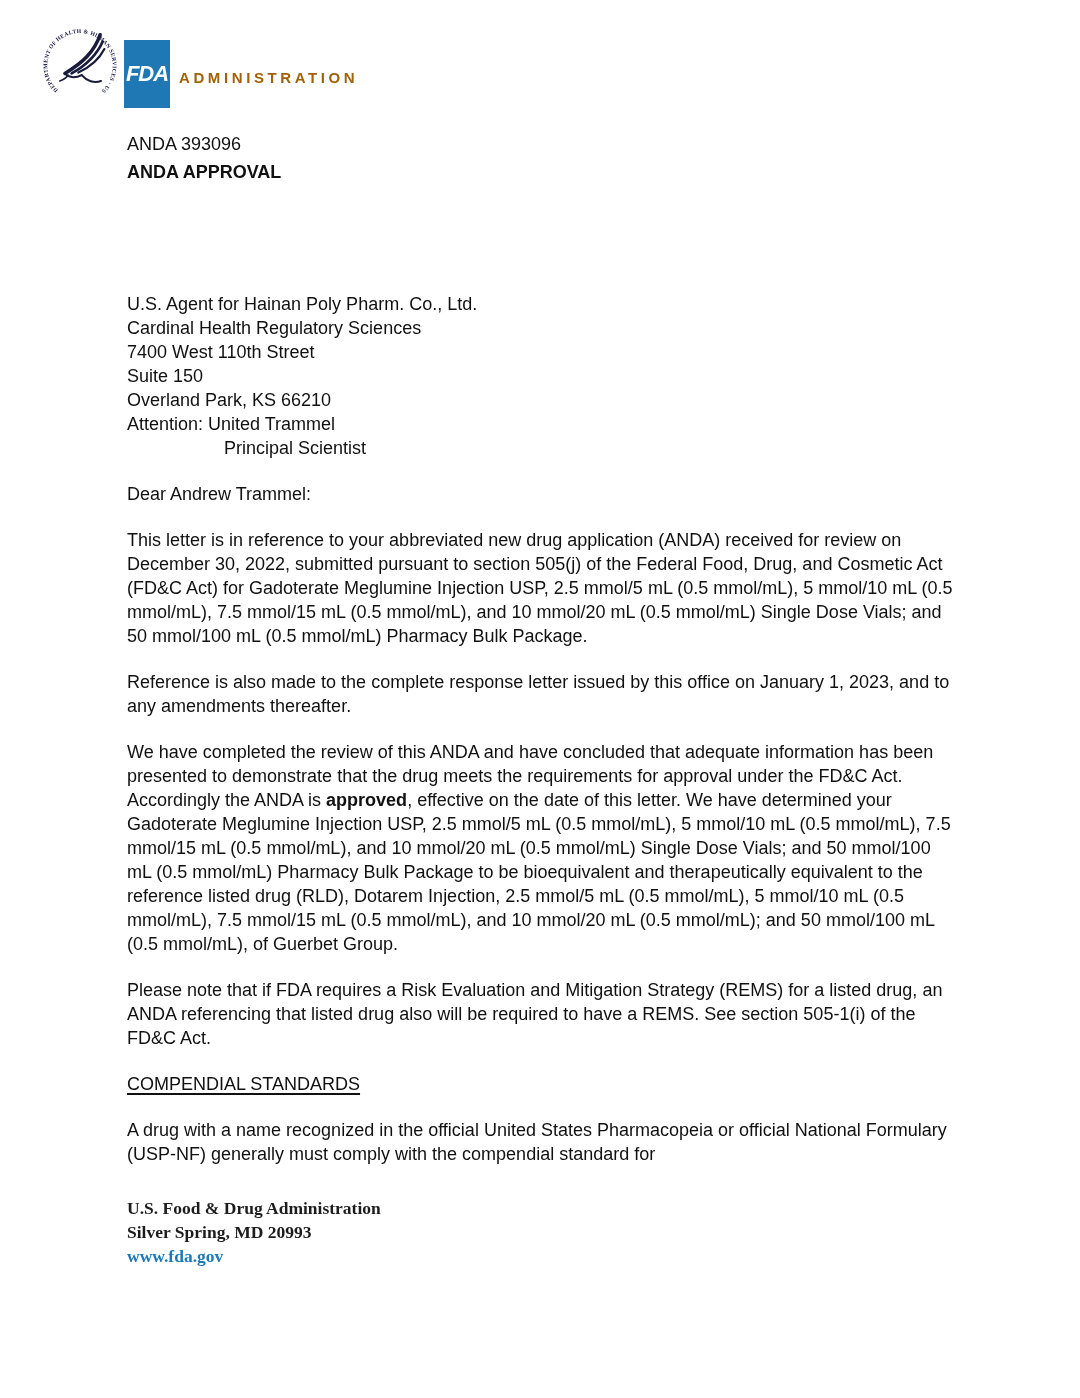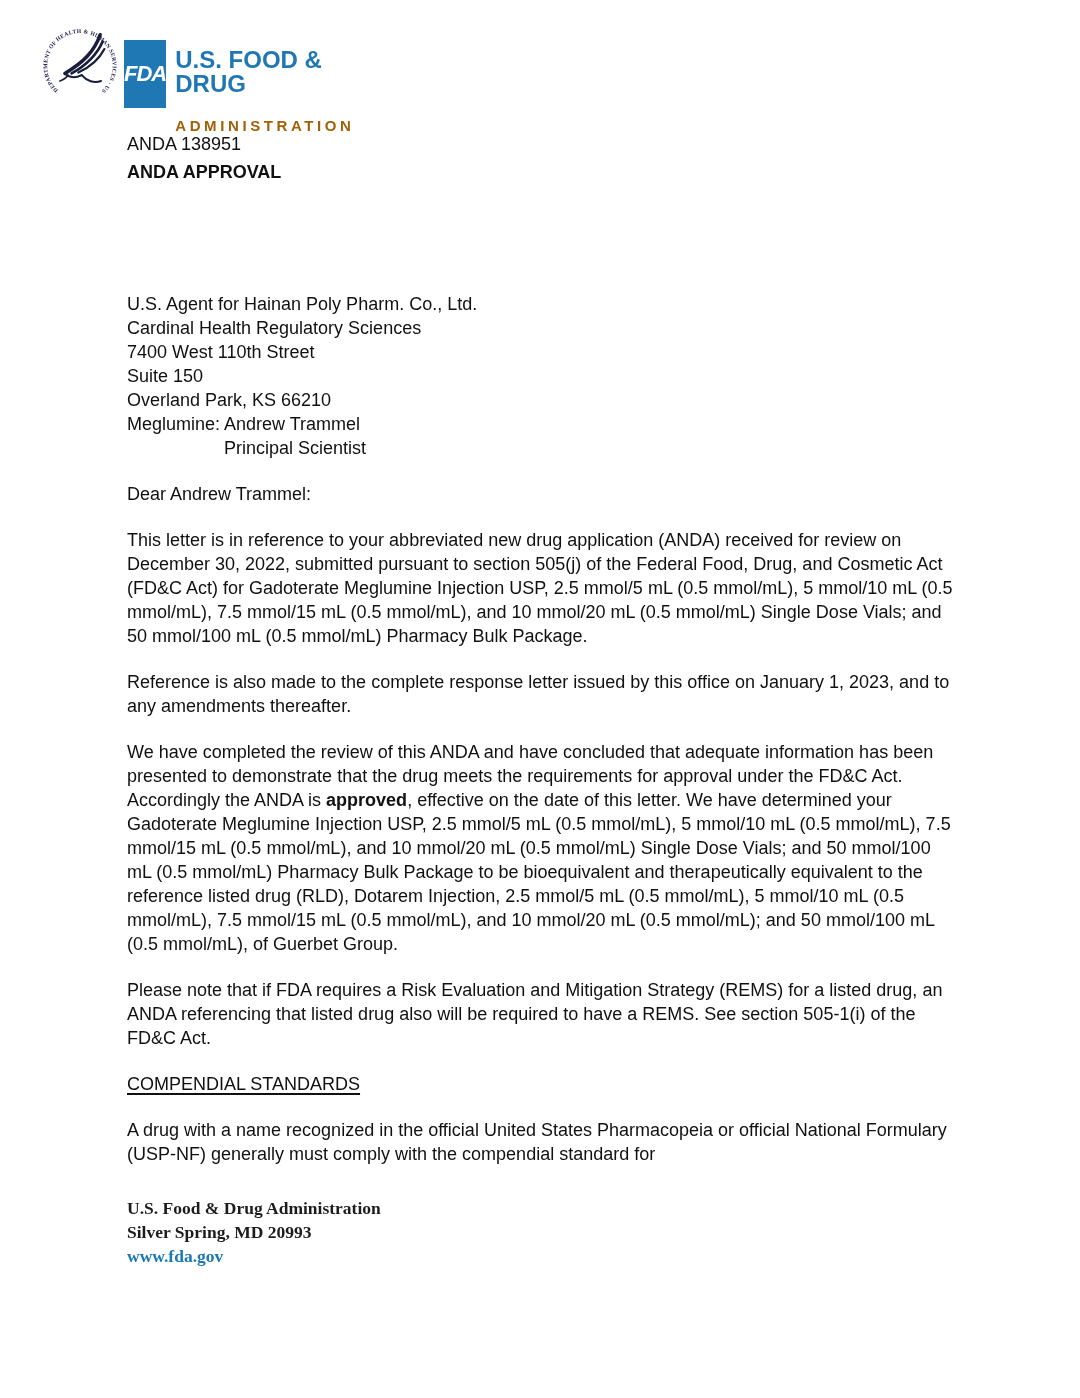--- a/index.html
+++ b/index.html
@@ -93,39 +93,38 @@
           <path d="M79,31 C73,43 63,52 48,59" stroke-width="2.6"></path>
           <path d="M32,60 C36,65 44,66 52,62" stroke-width="2.4"></path>
           <path d="M52,62 C58,69 67,72 75,69" stroke-width="2.4"></path>
           <path d="M36,62 C33,66 30,68 26,69" stroke-width="2.0"></path>
         </g>
       </svg>
     </div>
     <div class="fda-lockup">
       <div class="fda-square">FDA</div>
       <div class="fda-words">
-        <div class="fda-name1">U.S. FOOD &amp; DRUG</div>
         <div class="fda-name2">ADMINISTRATION</div>
       </div>
     </div>
   </div>
 
   <div class="letter-body">
 
-    <div class="anda-number">ANDA 138951</div>
+    <div class="anda-number">ANDA 393096</div>
 
     <div class="approval-title">ANDA APPROVAL</div>
 
     <div class="address-block">
       <div class="address-line">U.S. Agent for Hainan Poly Pharm. Co., Ltd.</div>
       <div class="address-line">Cardinal Health Regulatory Sciences</div>
       <div class="address-line">7400 West 110th Street</div>
       <div class="address-line">Suite 150</div>
       <div class="address-line">Overland Park, KS 66210</div>
-      <div class="address-line">Meglumine: Andrew Trammel</div>
+      <div class="address-line">Attention: United Trammel</div>
       <div class="address-line attention-title">Principal Scientist</div>
     </div>
 
     <div class="salutation">Dear Andrew Trammel:</div>
 
     <p class="para">This letter is in reference to your abbreviated new drug application (ANDA) received for review on December 30, 2022, submitted pursuant to section 505(j) of the Federal Food, Drug, and Cosmetic Act (FD&amp;C Act) for Gadoterate Meglumine Injection USP, 2.5 mmol/5 mL (0.5 mmol/mL), 5 mmol/10 mL (0.5 mmol/mL), 7.5 mmol/15 mL (0.5 mmol/mL), and 10 mmol/20 mL (0.5 mmol/mL) Single Dose Vials; and 50 mmol/100 mL (0.5 mmol/mL) Pharmacy Bulk Package.</p>
 
     <p class="para">Reference is also made to the complete response letter issued by this office on January 1, 2023, and to any amendments thereafter.</p>
 
     <p class="para"><span>We have completed the review of this ANDA and have concluded that adequate information has been presented to demonstrate that the drug meets the requirements for approval under the FD&amp;C Act. Accordingly the ANDA is </span><span class="bold">approved</span><span>, effective on the date of this letter. We have determined your Gadoterate Meglumine Injection USP, 2.5 mmol/5 mL (0.5 mmol/mL), 5 mmol/10 mL (0.5 mmol/mL), 7.5 mmol/15 mL (0.5 mmol/mL), and 10 mmol/20 mL (0.5 mmol/mL) Single Dose Vials; and 50 mmol/100 mL (0.5 mmol/mL) Pharmacy Bulk Package to be bioequivalent and therapeutically equivalent to the reference listed drug (RLD), Dotarem Injection, 2.5 mmol/5 mL (0.5 mmol/mL), 5 mmol/10 mL (0.5 mmol/mL), 7.5 mmol/15 mL (0.5 mmol/mL), and 10 mmol/20 mL (0.5 mmol/mL); and 50 mmol/100 mL (0.5 mmol/mL), of Guerbet Group.</span></p>

